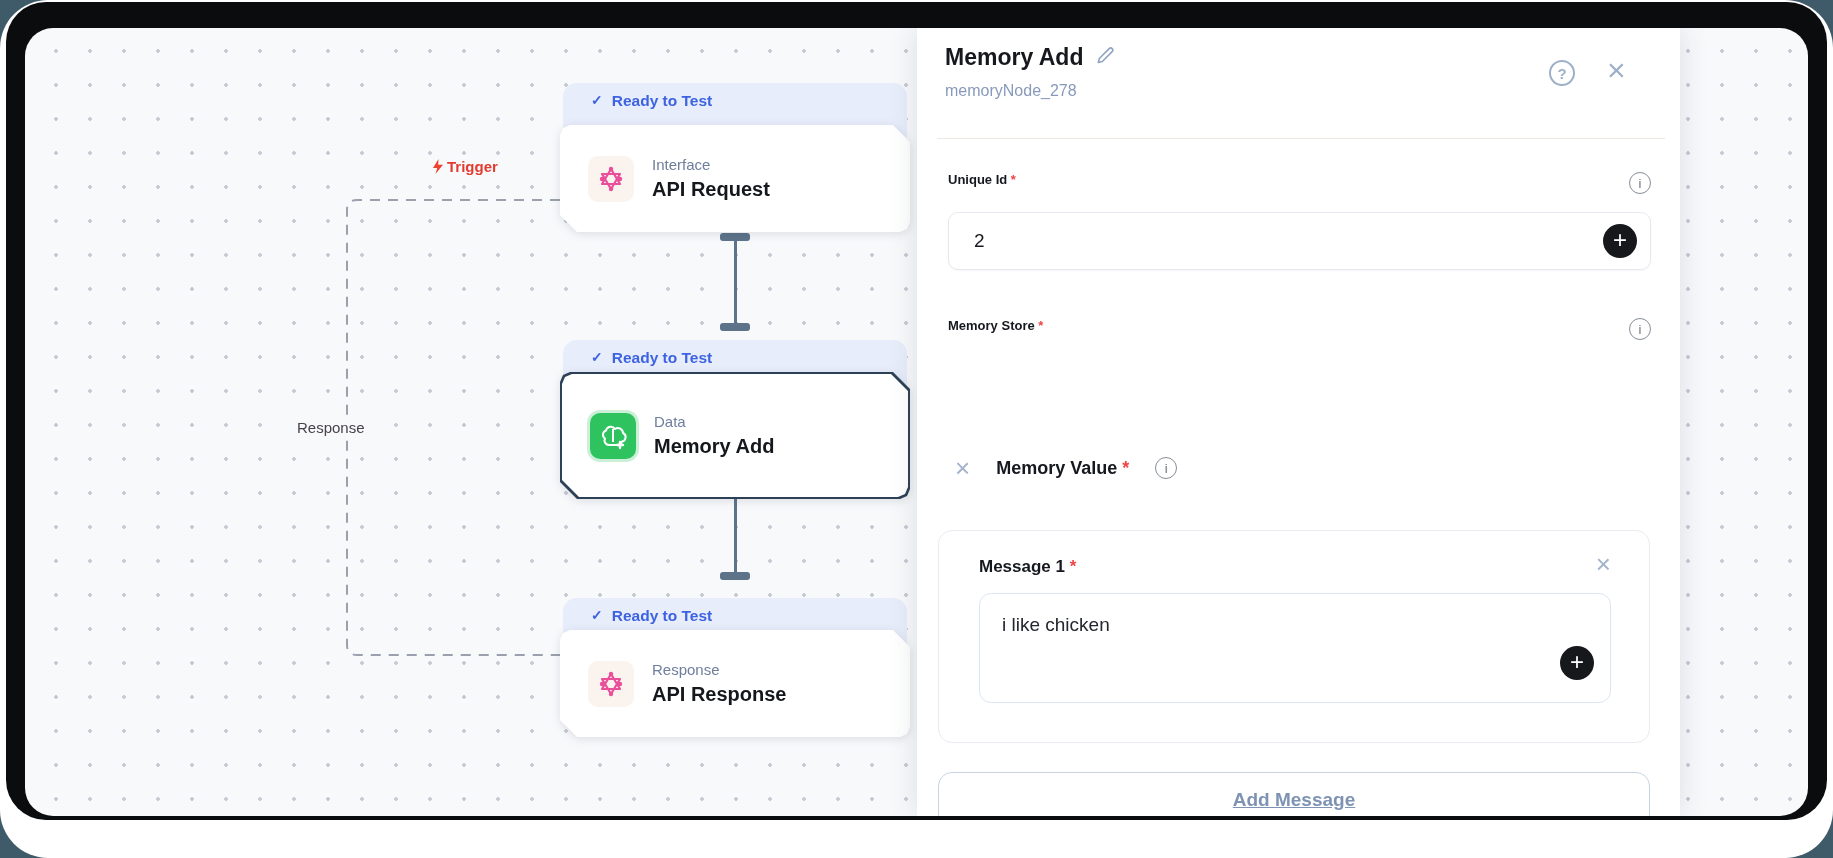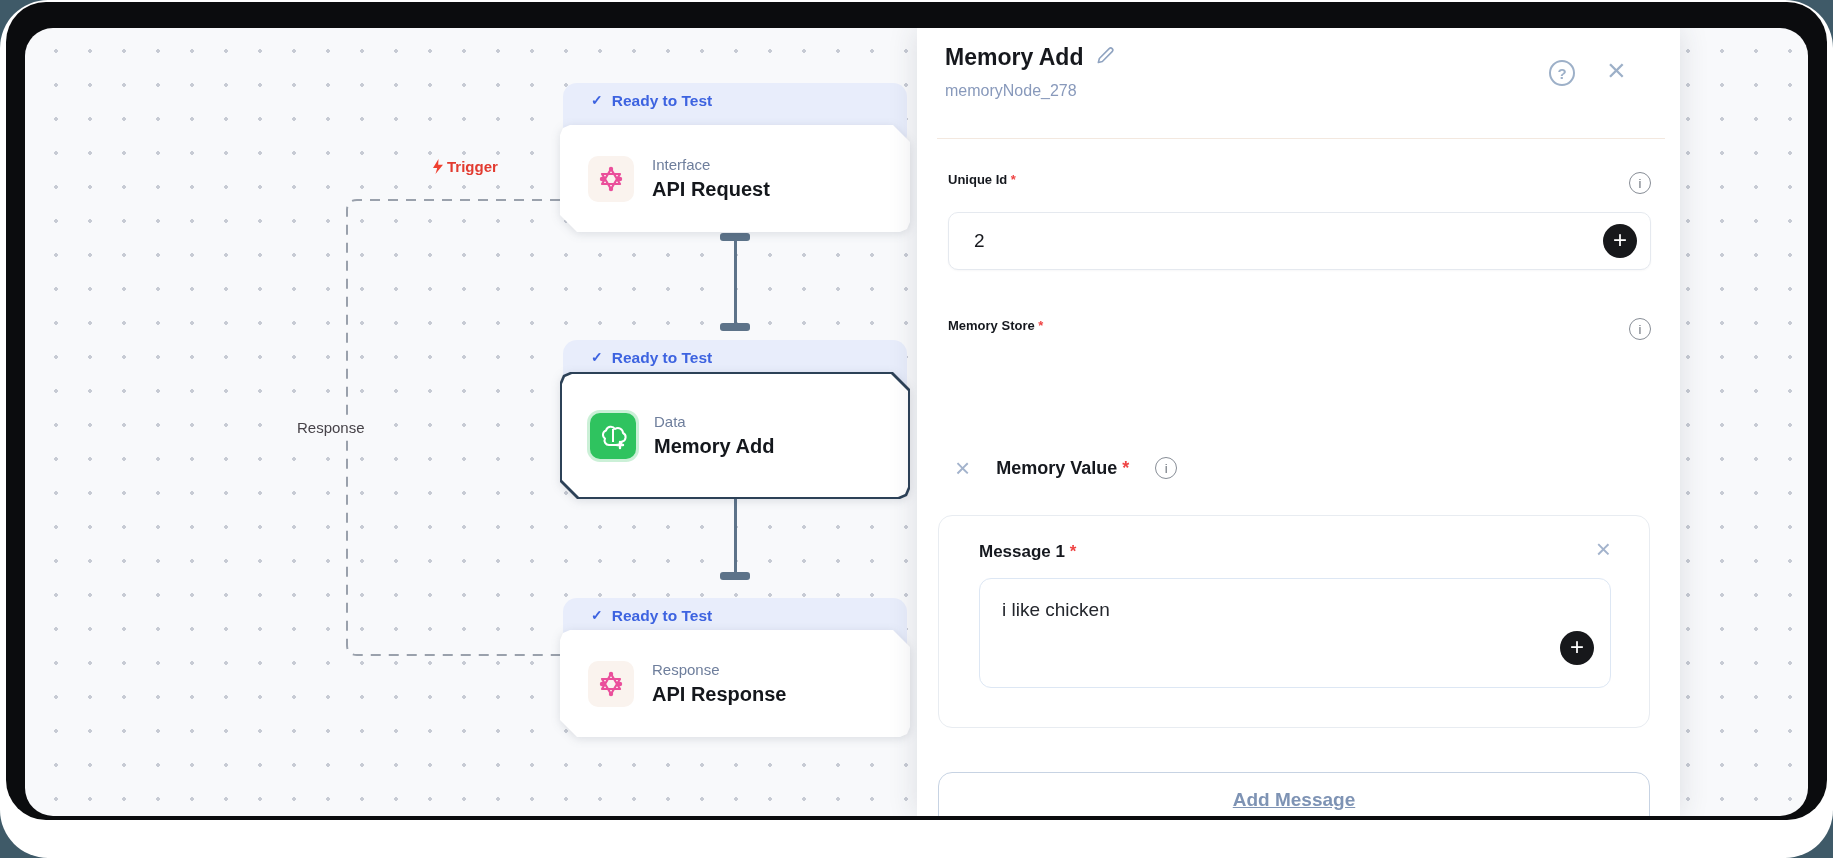--- a/index.html
+++ b/index.html
@@ -86,21 +86,21 @@
                 font-size:19px; color:#17191e; }
   .plus-btn { position:absolute; right:13px; width:34px; height:34px; border-radius:50%;
               background:#17181b; color:#ffffff; font-size:24px; font-weight:400;
               display:flex; align-items:center; justify-content:center; cursor:pointer;
               line-height:1; padding-bottom:2px; }
   .select-chevron { position:absolute; right:22px; top:24px; }
   .mv-row { position:absolute; left:38px; top:428px; display:flex; align-items:center; gap:26px; }
   .mv-close { color:#a3b3cc; font-size:26px; line-height:24px; cursor:pointer; }
   .mv-label { font-size:18px; font-weight:700; color:#15181e; }
   .mv-row .info-badge { position:static; }
-  .message-card { position:absolute; left:21px; top:487px; width:712px; height:213px;
+  .message-card { position:absolute; left:21px; top:502px; width:712px; height:213px;
                   background:#fff; border:1px solid #e8ecf1; border-radius:14px; }
   .msg-label { position:absolute; left:40px; top:26px; font-size:17px; font-weight:700; color:#15181e; }
   .msg-close { position:absolute; right:38px; top:18px; font-size:26px; color:#a3b3cc; cursor:pointer; }
   .msg-textarea { position:absolute; left:40px; top:62px; width:632px; height:110px;
                   border:1px solid #dde7f4; border-radius:12px; background:#fff;
                   font-size:19px; color:#24272d; padding:20px 60px 0 22px; }
   .msg-textarea .plus-btn { right:16px; top:52px; }
   .add-message-btn { position:absolute; left:21px; top:744px; width:712px; height:62px;
                      border:1.5px solid #c7d3e3; border-radius:14px; background:#fff;
                      color:#7e93b4; font-size:19px; font-weight:600; text-align:center;

